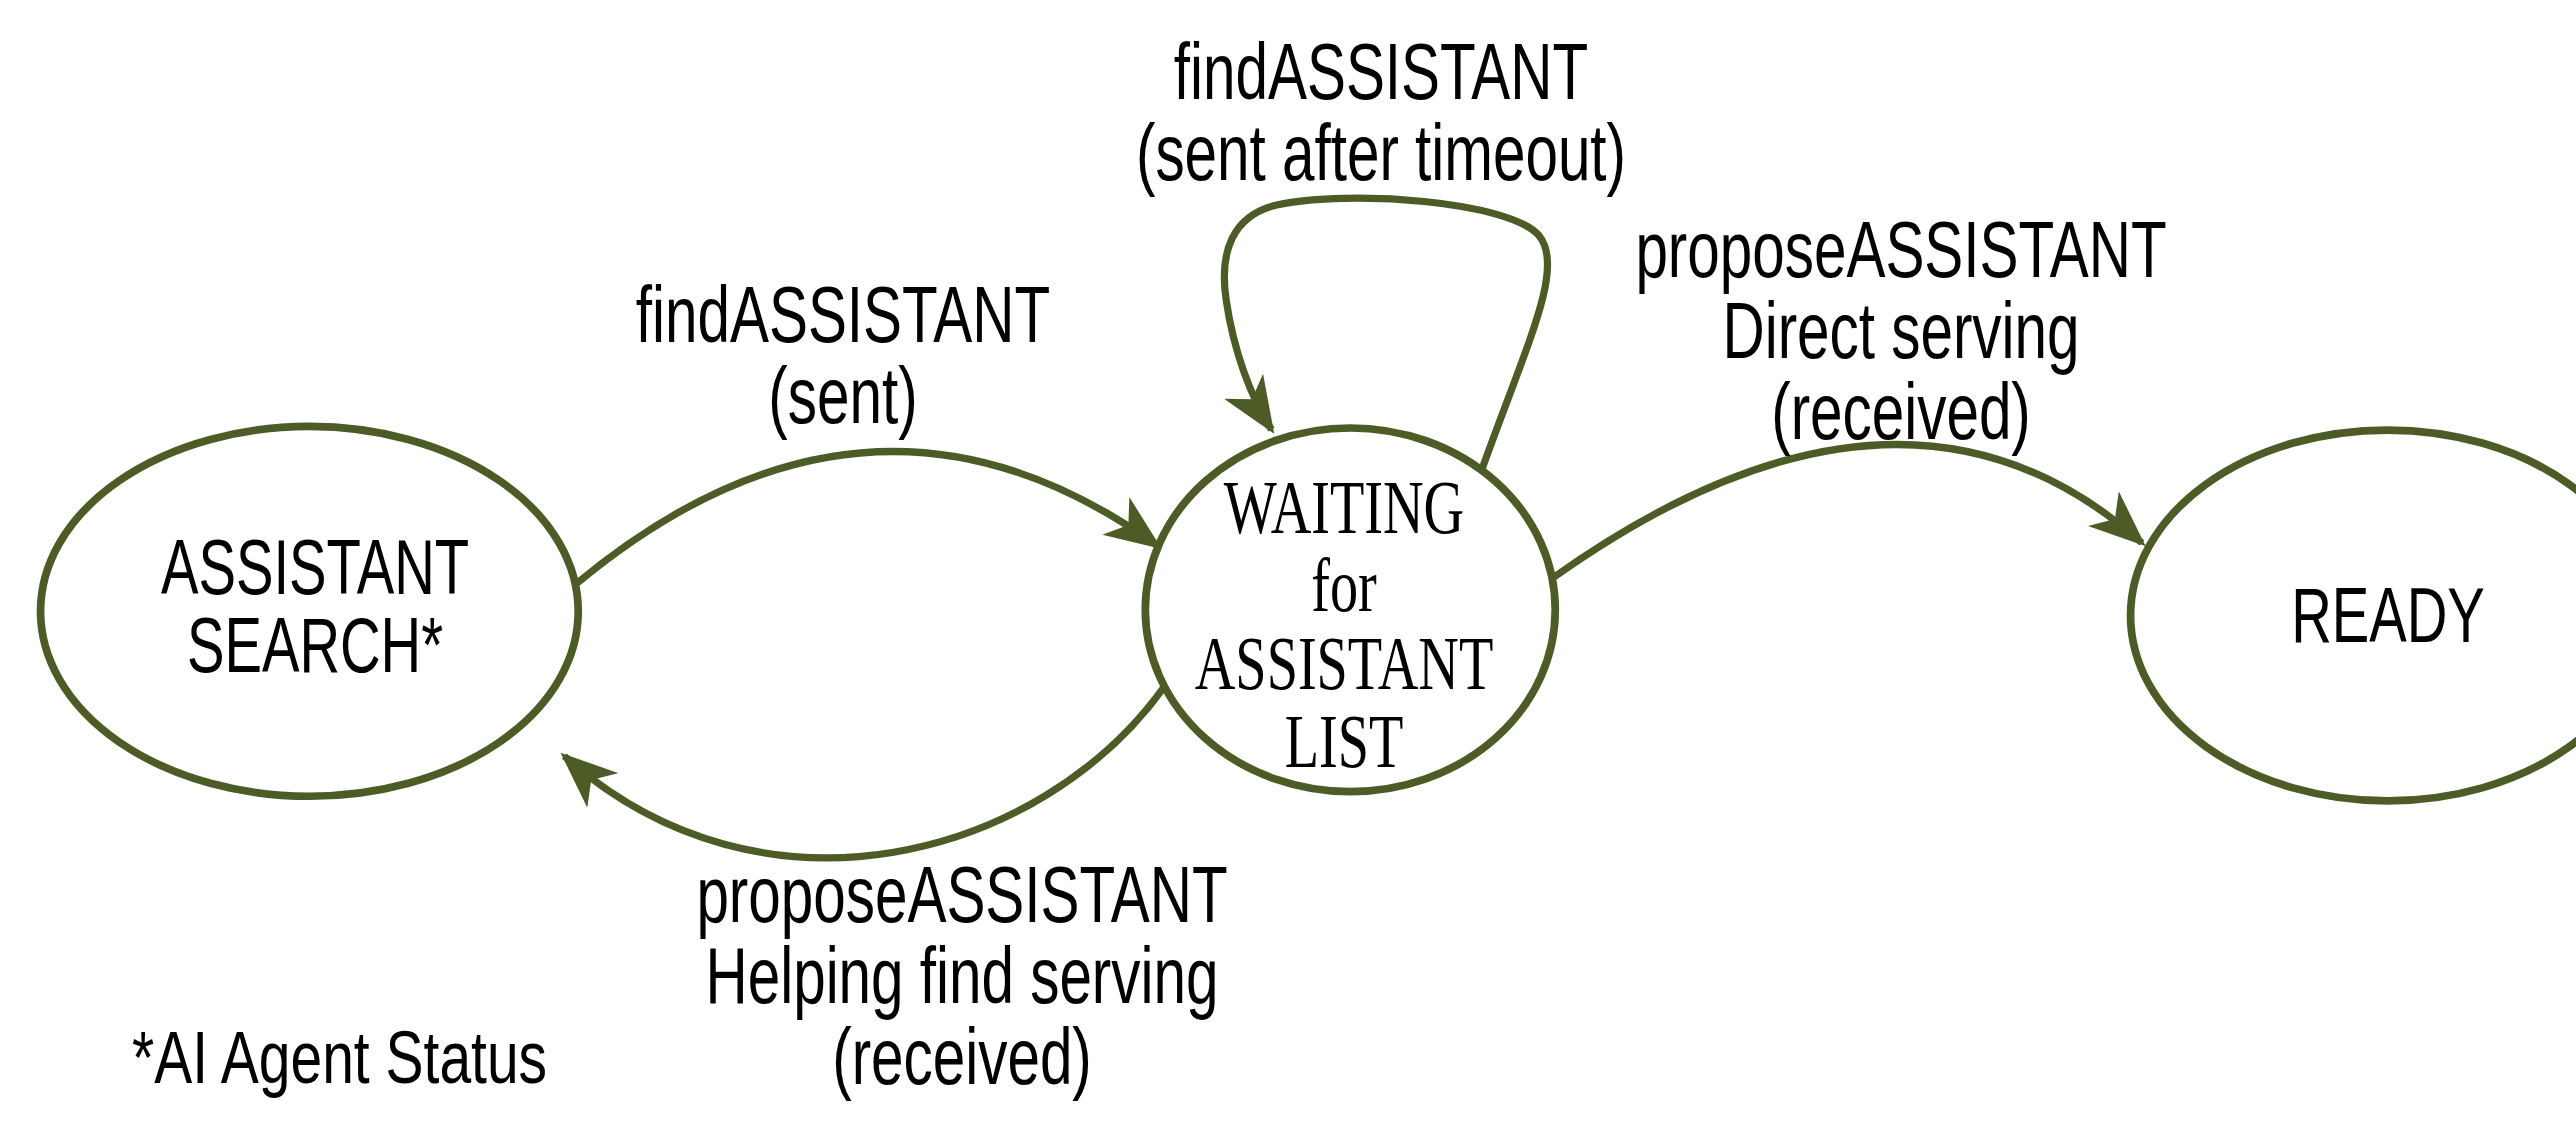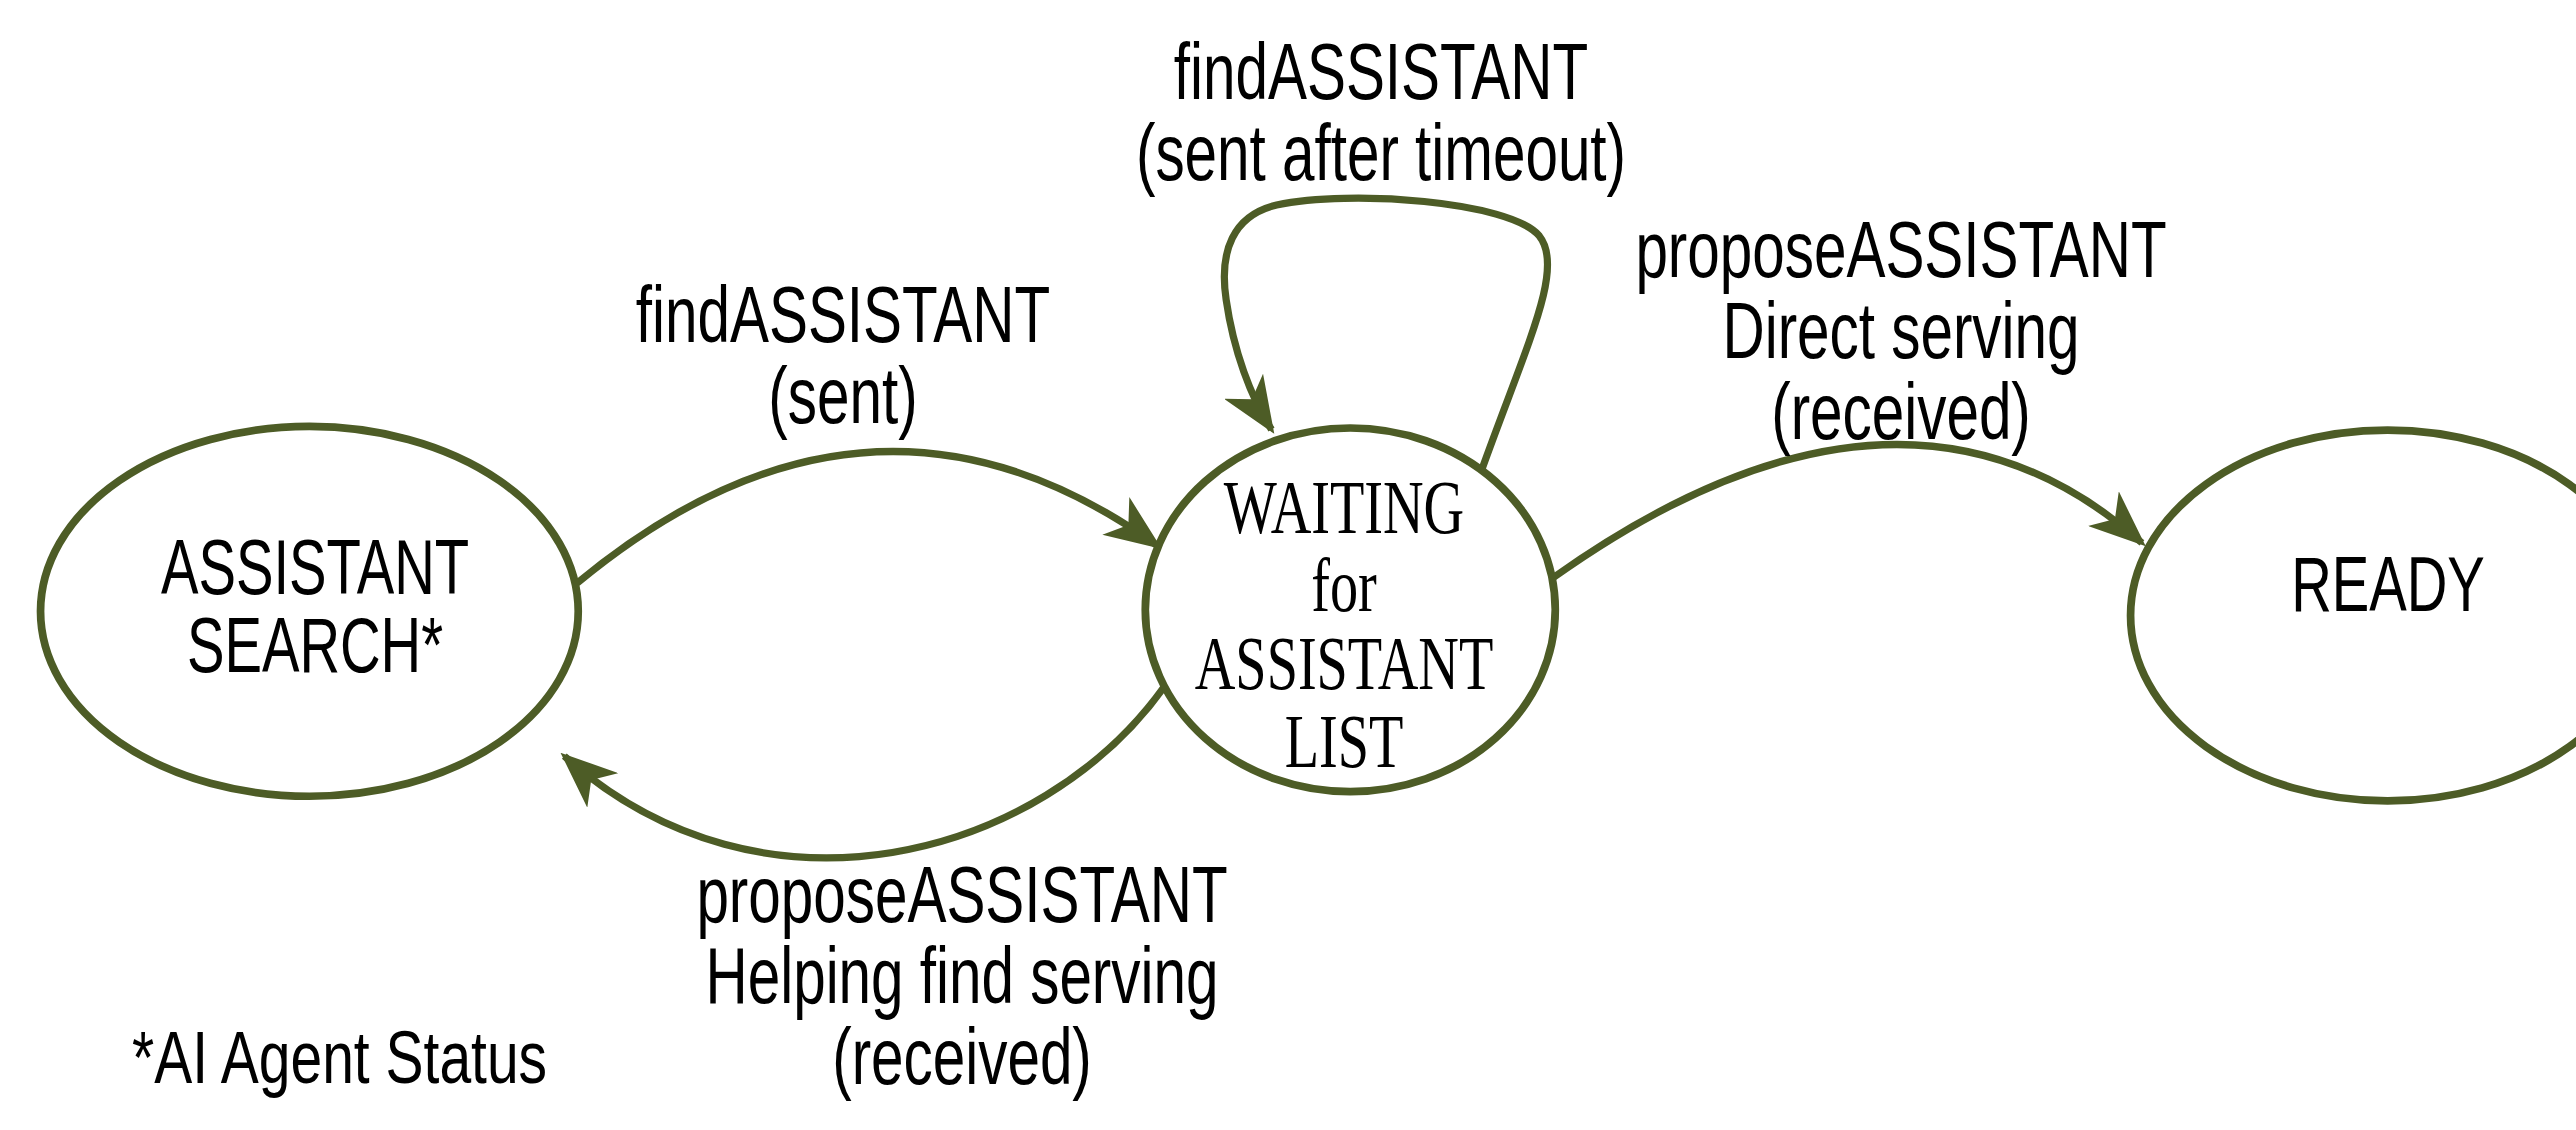--- a/index.html
+++ b/index.html
@@ -89,21 +89,21 @@
 SEARCH*</span>
   </div>
 
   <div class="txt state-label" style="left:1344px; top:624px;font-family:Liberation Serif, serif;">
     <span class="cond">WAITING
 for
 ASSISTANT
 LIST</span>
   </div>
 
-  <div class="txt state-label" style="left:2388px; top:584px;">
+  <div class="txt state-label" style="left:2388px; top:615px;">
     <span class="cond">READY</span>
   </div>
 
   <div class="txt transition-label" style="left:843px; top:355px;">
     <span class="cond">findASSISTANT
 (sent)</span>
   </div>
 
   <div class="txt transition-label" style="left:1381px; top:112px;">
     <span class="cond">findASSISTANT

